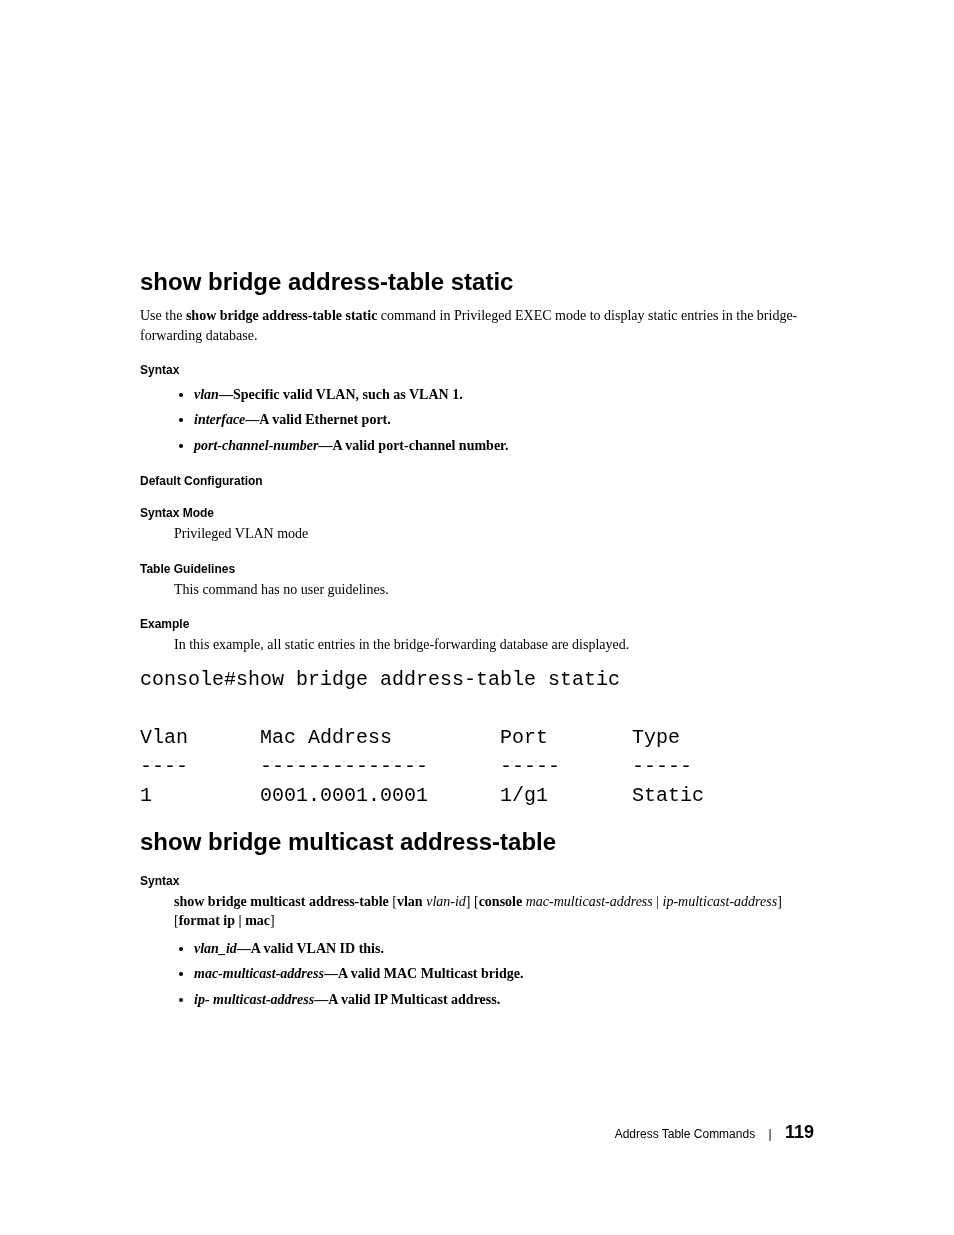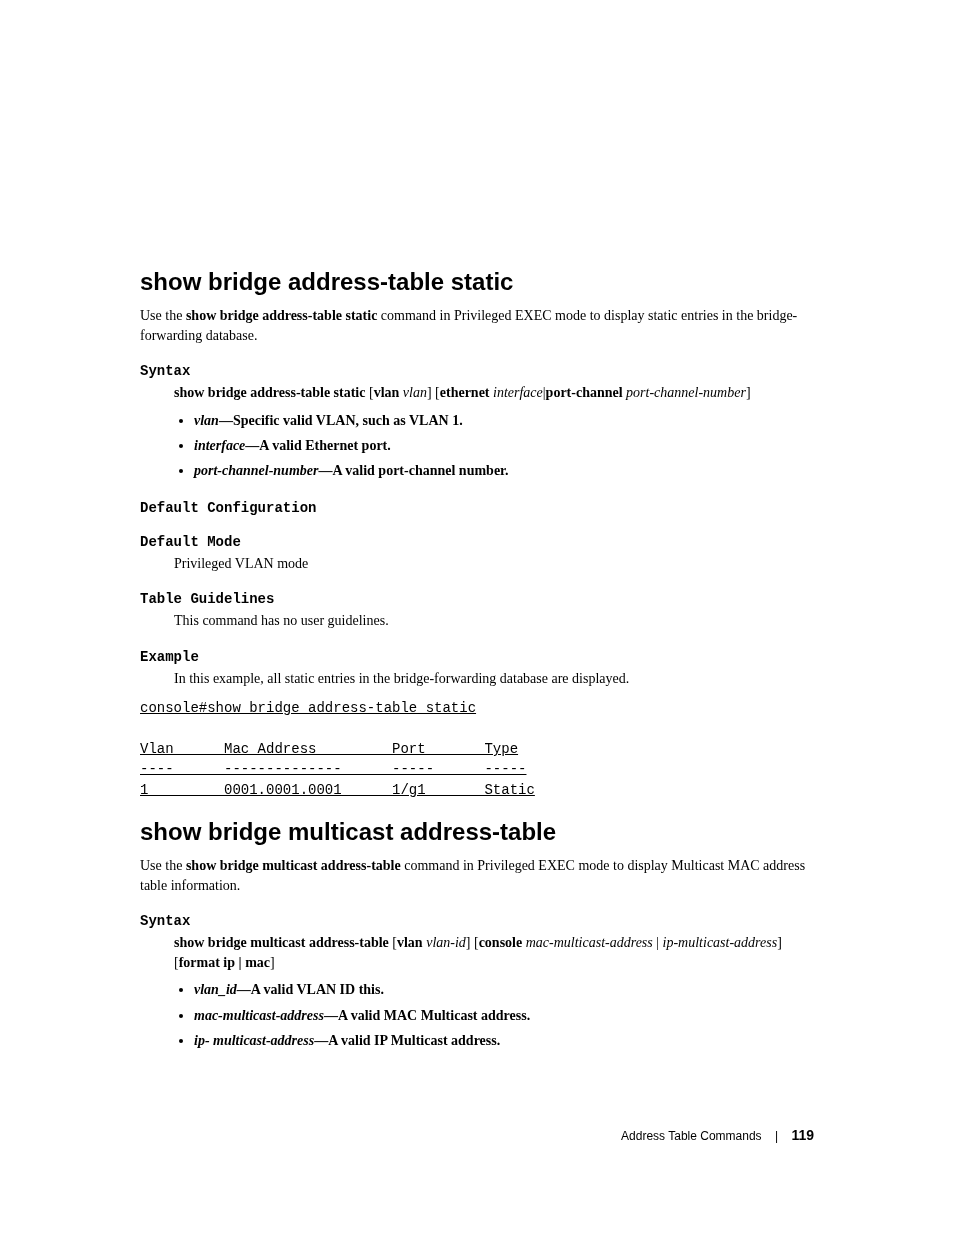--- a/index.html
+++ b/index.html
@@ -18,23 +18,23 @@
     position: relative;
     margin-top: 48px;
   }
   h1 {
     font-family: Arial, Helvetica, sans-serif;
     font-weight: bold;
     font-size: 24px;
     margin: 0 0 10px 0;
   }
   h2 {
-    font-family: Liberation Mono, monospace;
+    font-family: Liberation Sans, sans-serif;
     font-weight: bold;
-    font-size: 14px;
+    font-size: 12px;
     margin: 18px 0 2px 0;
   }
   p {
     margin: 4px 0;
     line-height: 1.4;
   }
   .intro {
     margin-bottom: 10px;
   }
   .indented {
@@ -47,90 +47,83 @@
   }
   ul.bullets li {
     margin: 5px 0;
     line-height: 1.45;
     font-weight: bold;
   }
   .bold { font-weight: bold; }
   .ital { font-style: italic; }
   pre {
     font-family: 'Courier New', monospace;
-    font-size: 14px;
+    font-size: 20px;
     margin: 10px 0 18px 0;
     line-height: 1.45;
     white-space: pre;
-    text-decoration: underline;
   }
   .footer {
     position: absolute;
     bottom: 140px;
     right: 140px;
     font-family: Arial, Helvetica, sans-serif;
     font-size: 12px;
   }
   .footer .sep {
     margin: 0 10px;
     color: #000;
   }
   .footer .pn {
     font-weight: bold;
-    font-size: 14px;
+    font-size: 18px;
   }
 </style>
 </head>
 <body>
 
 <div class="page">
 
   <h1>show bridge address-table static</h1>
   <p class="intro">
     <span>Use the </span><span class="bold">show bridge address-table static</span><span> command in Privileged EXEC mode to display static entries in the bridge-forwarding database.</span>
   </p>
 
   <h2>Syntax</h2>
-  <p class="indented">
-    <span class="bold">show bridge address-table static</span><span> [</span><span class="bold">vlan</span><span class="ital"> vlan</span><span>] [</span><span class="bold">ethernet</span><span class="ital"> interface</span><span>|</span><span class="bold">port-channel</span><span class="ital"> port-channel-number</span><span>]</span>
-  </p>
   <ul class="bullets">
     <li><span class="ital">vlan</span><span>—Specific valid VLAN, such as VLAN 1.</span></li>
     <li><span class="ital">interface</span><span>—A valid Ethernet port.</span></li>
     <li><span class="ital">port-channel-number</span><span>—A valid port-channel number.</span></li>
   </ul>
 
   <h2>Default Configuration</h2>
 
-  <h2>Default Mode</h2>
+  <h2>Syntax Mode</h2>
   <p class="indented">Privileged VLAN mode</p>
 
   <h2>Table Guidelines</h2>
   <p class="indented">This command has no user guidelines.</p>
 
   <h2>Example</h2>
   <p class="indented">In this example, all static entries in the bridge-forwarding database are displayed.</p>
   <pre>console#show bridge address-table static
 
 Vlan      Mac Address         Port       Type
 ----      --------------      -----      -----
 1         0001.0001.0001      1/g1       Static</pre>
 
   <h1>show bridge multicast address-table</h1>
-  <p class="intro">
-    <span>Use the </span><span class="bold">show bridge multicast address-table</span><span> command in Privileged EXEC mode to display Multicast MAC address table information.</span>
-  </p>
 
   <h2>Syntax</h2>
   <p class="indented">
     <span class="bold">show bridge multicast address-table</span><span> [</span><span class="bold">vlan</span><span class="ital"> vlan-id</span><span>] [</span><span class="bold">console</span><span class="ital"> mac-multicast-address</span><span> | </span><span class="ital">ip-multicast-address</span><span>] [</span><span class="bold">format ip | mac</span><span>]</span>
   </p>
   <ul class="bullets">
     <li><span class="ital">vlan_id</span><span>—A valid VLAN ID this.</span></li>
-    <li><span class="ital">mac-multicast-address</span><span>—A valid MAC Multicast address.</span></li>
+    <li><span class="ital">mac-multicast-address</span><span>—A valid MAC Multicast bridge.</span></li>
     <li><span class="ital">ip- multicast-address</span><span>—A valid IP Multicast address.</span></li>
   </ul>
 
   <div class="footer">
     <span>Address Table Commands</span>
     <span class="sep">|</span>
     <span class="pn">119</span>
   </div>
 
 </div>

